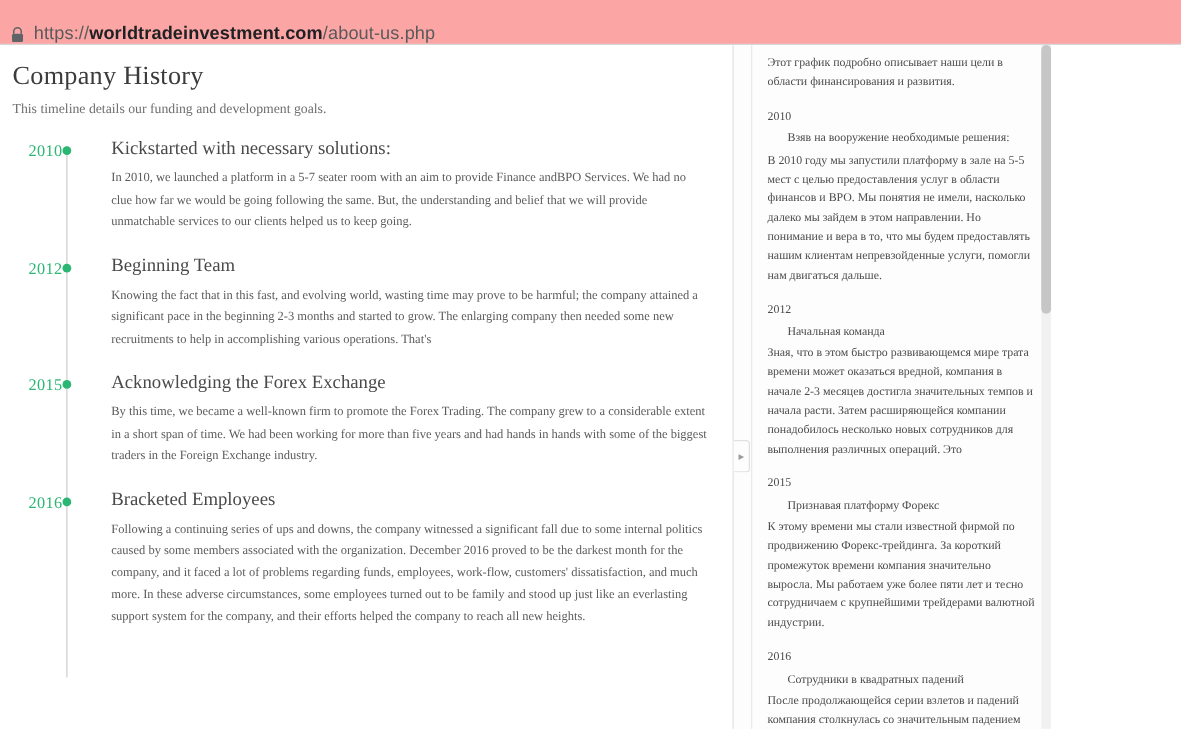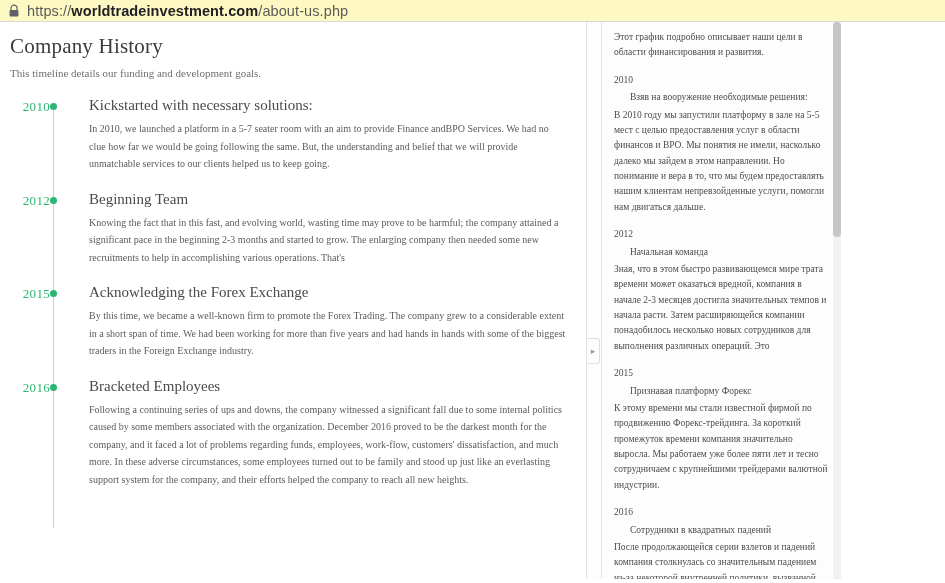--- a/index.html
+++ b/index.html
@@ -10,25 +10,25 @@
   body {
     width: 945px;
     height: 583px;
     overflow: hidden;
     font-family: "Liberation Sans", sans-serif;
     color: #333;
   }
 
   
   .urlbar {
-    height: 22px;
-    background: #fef9c3;
+    height: 36px;
+    background: #fca5a5;
     border-bottom: 1px solid #d8d8d8;
     display: flex;
-    align-items: center;
+    align-items: flex-end;
     padding: 0 8px;
     box-sizing: border-box;
   }
   .lock-icon {
     width: 12px;
     height: 14px;
     margin-right: 7px;
     flex: 0 0 auto;
     position: relative;
     color: #5f6368;

